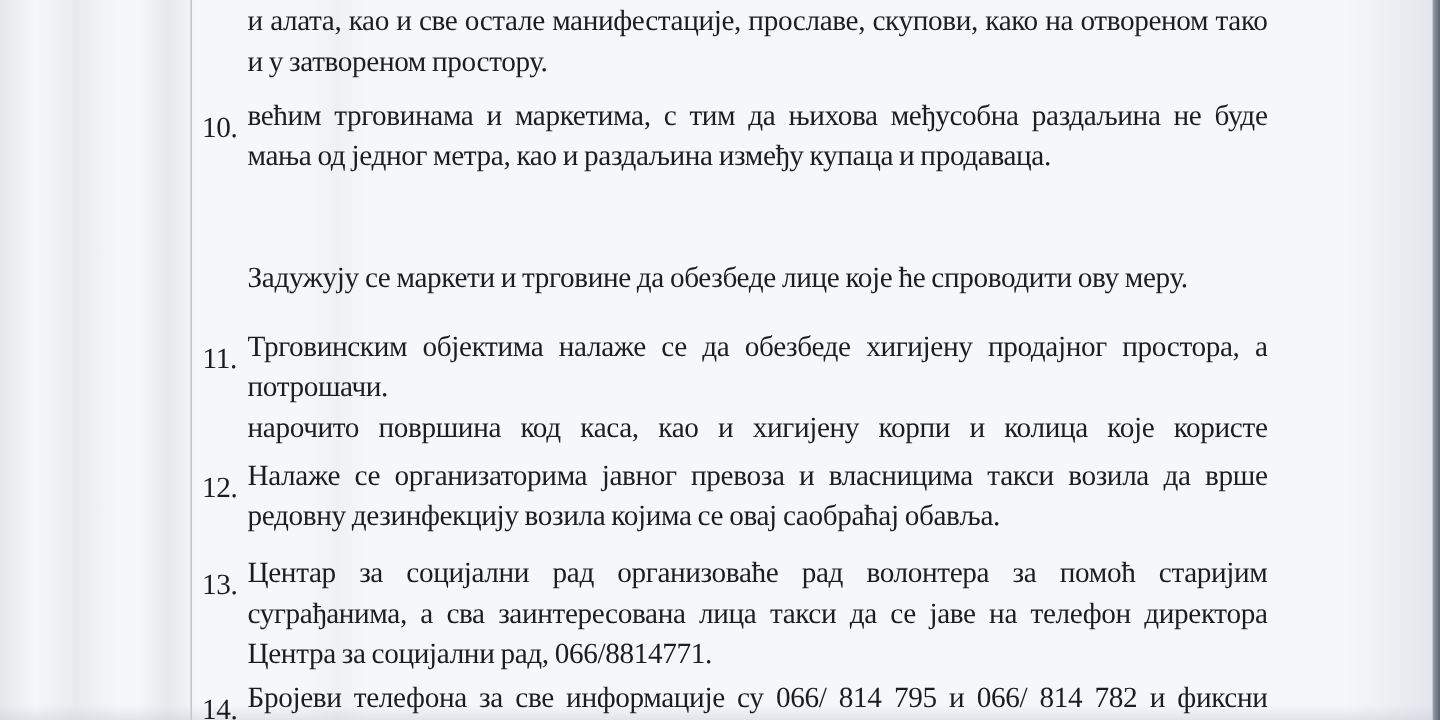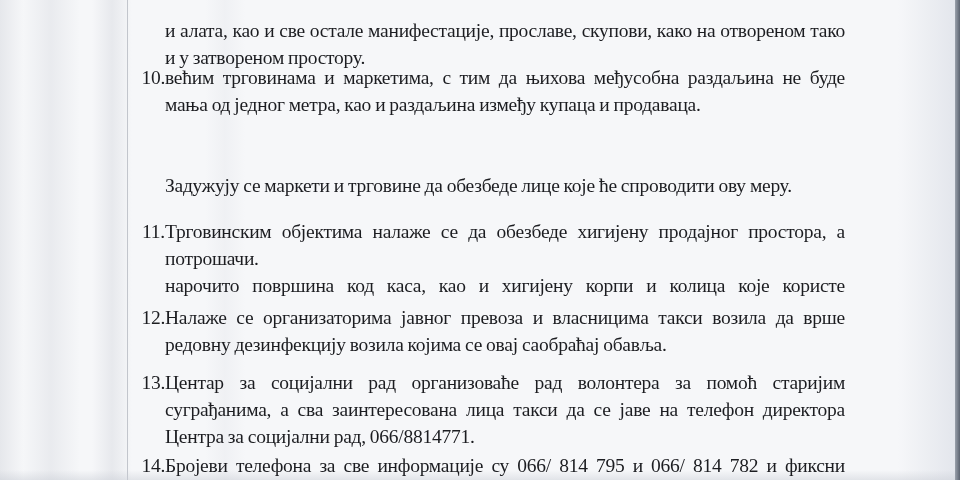--- a/index.html
+++ b/index.html
@@ -23,39 +23,39 @@
     background: linear-gradient(180deg, rgba(200,204,212,0), rgba(200,204,212,.45)); pointer-events: none; }
 
   
   .doc {
     position: absolute; left: 165px; top: 0; width: 680px; height: 480px;
     font-size: 19.5px; line-height: 27px;
     color: #1c1d21;
     letter-spacing: -0.25px; word-spacing: -0.6px;
   }
   .para { position: absolute; left: 0; width: 100%; }
-  .num { position: absolute; left: -37px; top: 0; width: 37px; text-align: right; }
+  .num { position: absolute; left: -37px; top: 8px; width: 37px; text-align: center; }
   .ln { height: 27px; overflow: hidden; }
   .just { text-align: justify; text-align-last: justify; }
 </style>
 </head>
 <body>
 
 <div class="band band-left-edge"></div>
 <div class="band band-soft-1"></div>
 <div class="band band-soft-2"></div>
 <div class="band fold-line"></div>
 <div class="band band-soft-3"></div>
 <div class="band band-right-light"></div>
 <div class="band edge-strip"></div>
 <div class="bottom-shade"></div>
 
 <div class="doc">
 
-  <div class="para" style="top:17px">
+  <div class="para" style="top:1px">
     <div class="ln just">и алата, као и све остале манифестације, прославе, скупови, како на отвореном тако</div>
     <div class="ln">и у затвореном простору.</div>
   </div>
 
   <div class="para" style="top:64px">
     <span class="num">10.</span>
     <div class="ln just">већим трговинама и маркетима, с тим да њихова међусобна раздаљина не буде</div>
     <div class="ln">мања од једног метра, као и раздаљина између купаца и продаваца.</div>
   </div>
 

